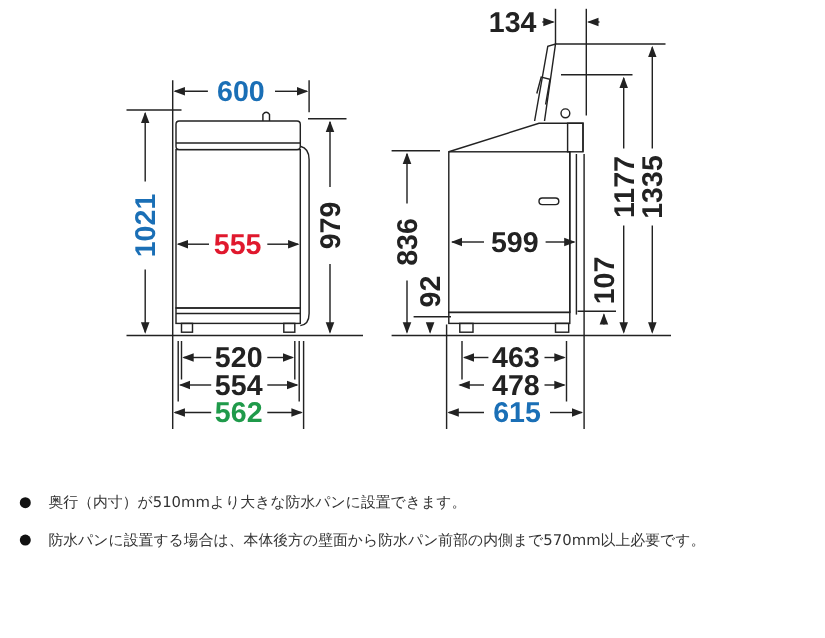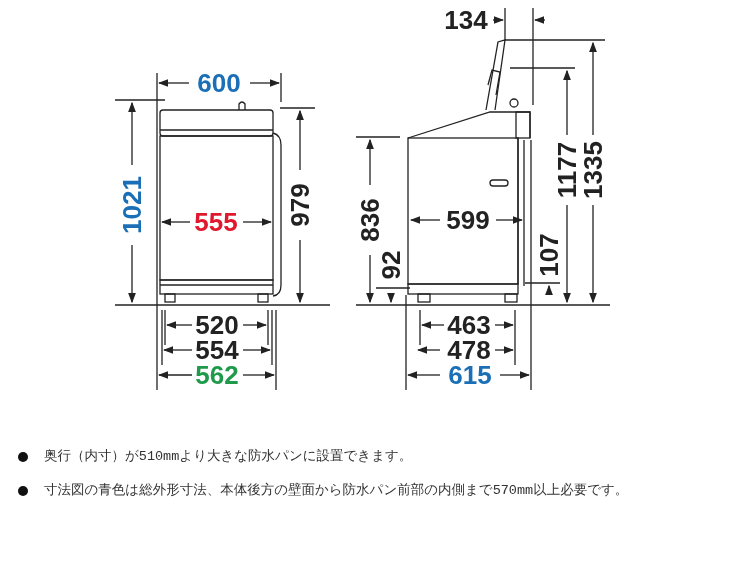--- a/index.html
+++ b/index.html
@@ -1,19 +1,19 @@
 <!DOCTYPE html>
 <html><head>
 <meta charset="utf-8">
 <style>
   html,body{margin:0;padding:0;background:#fff;}
   body{width:750px;height:580px;position:relative;overflow:hidden;font-family:"DejaVu Sans",sans-serif;}
   .diagram{position:absolute;left:0;top:0;width:750px;height:400px;}
   .num{font-family:"Liberation Sans",sans-serif;font-weight:bold;font-size:26px;}
-  .notes{position:absolute;left:18px;top:446px;width:720px;font-size:13.5px;color:#333;font-family:Liberation Mono, monospace;}
+  .notes{position:absolute;left:18px;top:446px;width:720px;font-size:13.5px;color:#333;}
   .note{position:relative;padding-left:26px;line-height:22px;margin-bottom:12px;}
   .note .bullet{position:absolute;left:0;top:6px;width:10px;height:10px;border-radius:50%;background:#111;}
 </style>
 </head>
 <body>
 
 <svg class="diagram" width="750" height="400" viewBox="0 0 750 400" xmlns="http://www.w3.org/2000/svg">
   <defs>
     <marker id="ah" markerWidth="8" markerHeight="8" refX="7" refY="4" orient="auto">
       <path d="M0,1 L8,4 L0,7 Z" fill="#222"></path>
@@ -126,15 +126,15 @@
   <text class="num" x="470" y="384" text-anchor="middle" fill="#1a6fb6">615</text>
 </svg>
 
 <div class="notes">
   <div class="note">
     <span class="bullet"></span>
     <span>奥行（内寸）が510mmより大きな防水パンに設置できます。</span>
   </div>
   <div class="note">
     <span class="bullet"></span>
-    <span>寸法図の青色は総外形寸法、本体後方の壁面から防水パン前部の内側まで570mm以上必要です。</span>
+    <span>防水パンに設置する場合は、本体後方の壁面から防水パン前部の内側まで570mm以上必要です。</span>
   </div>
 </div>
 
 </body></html>

